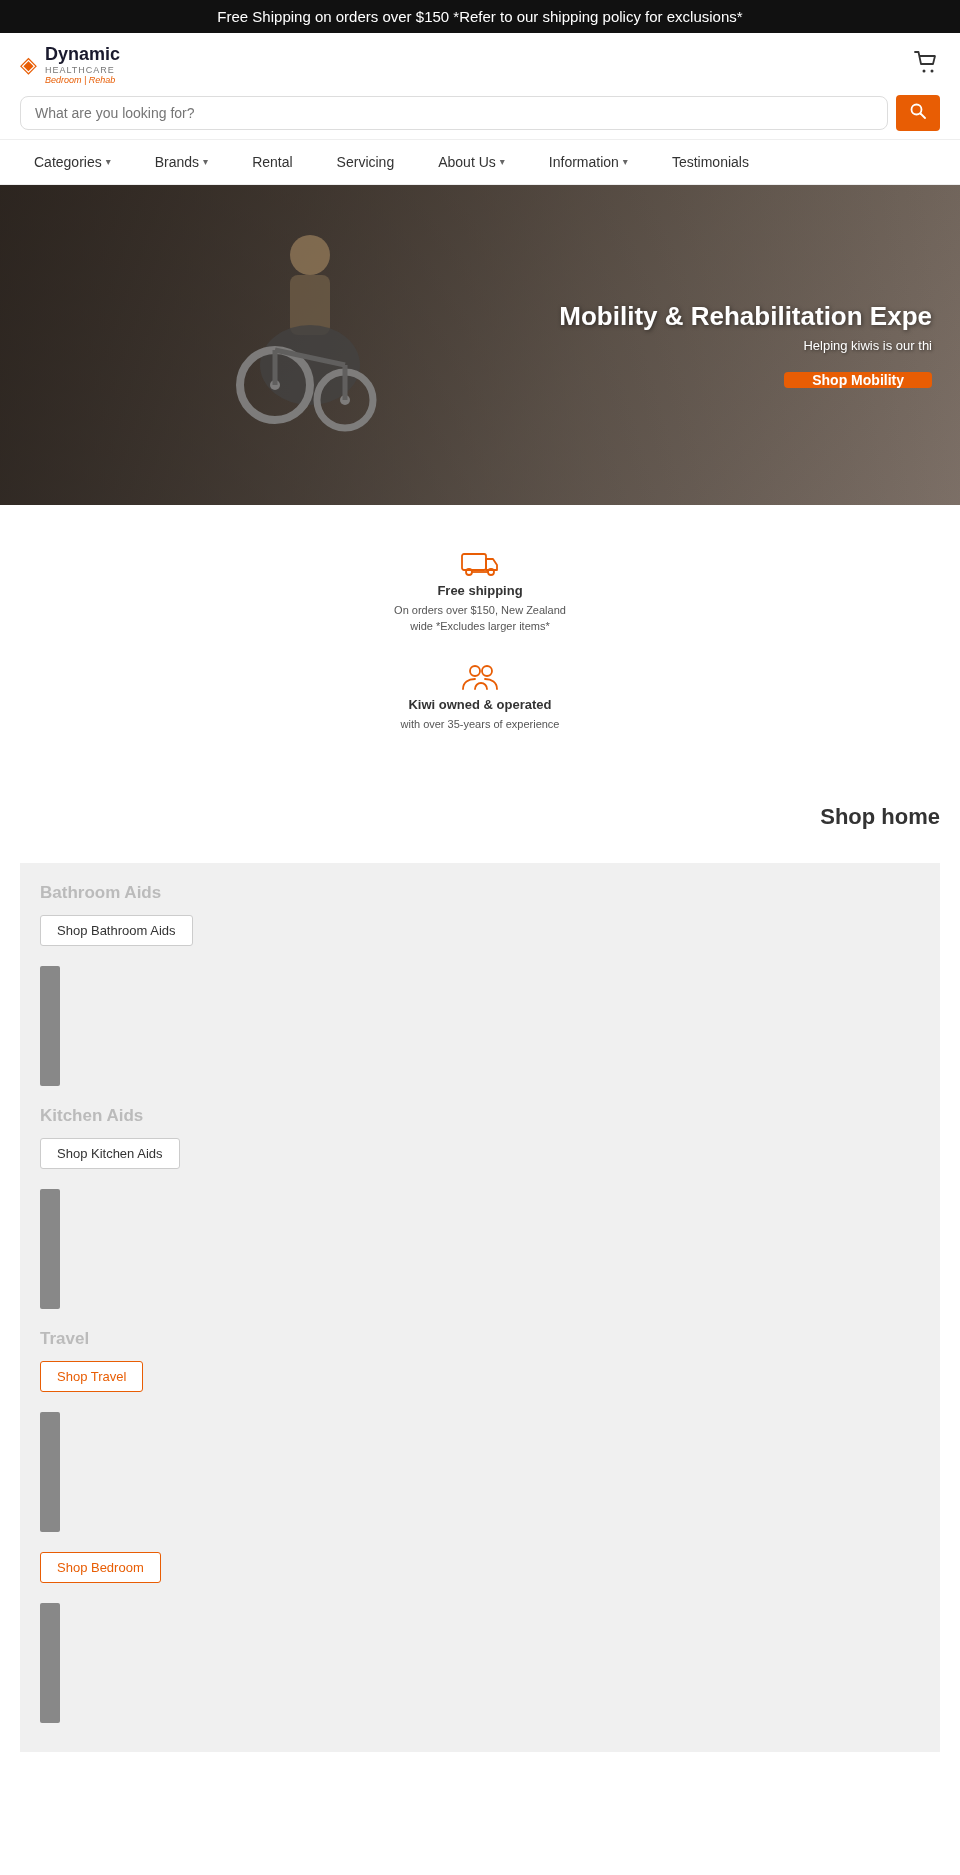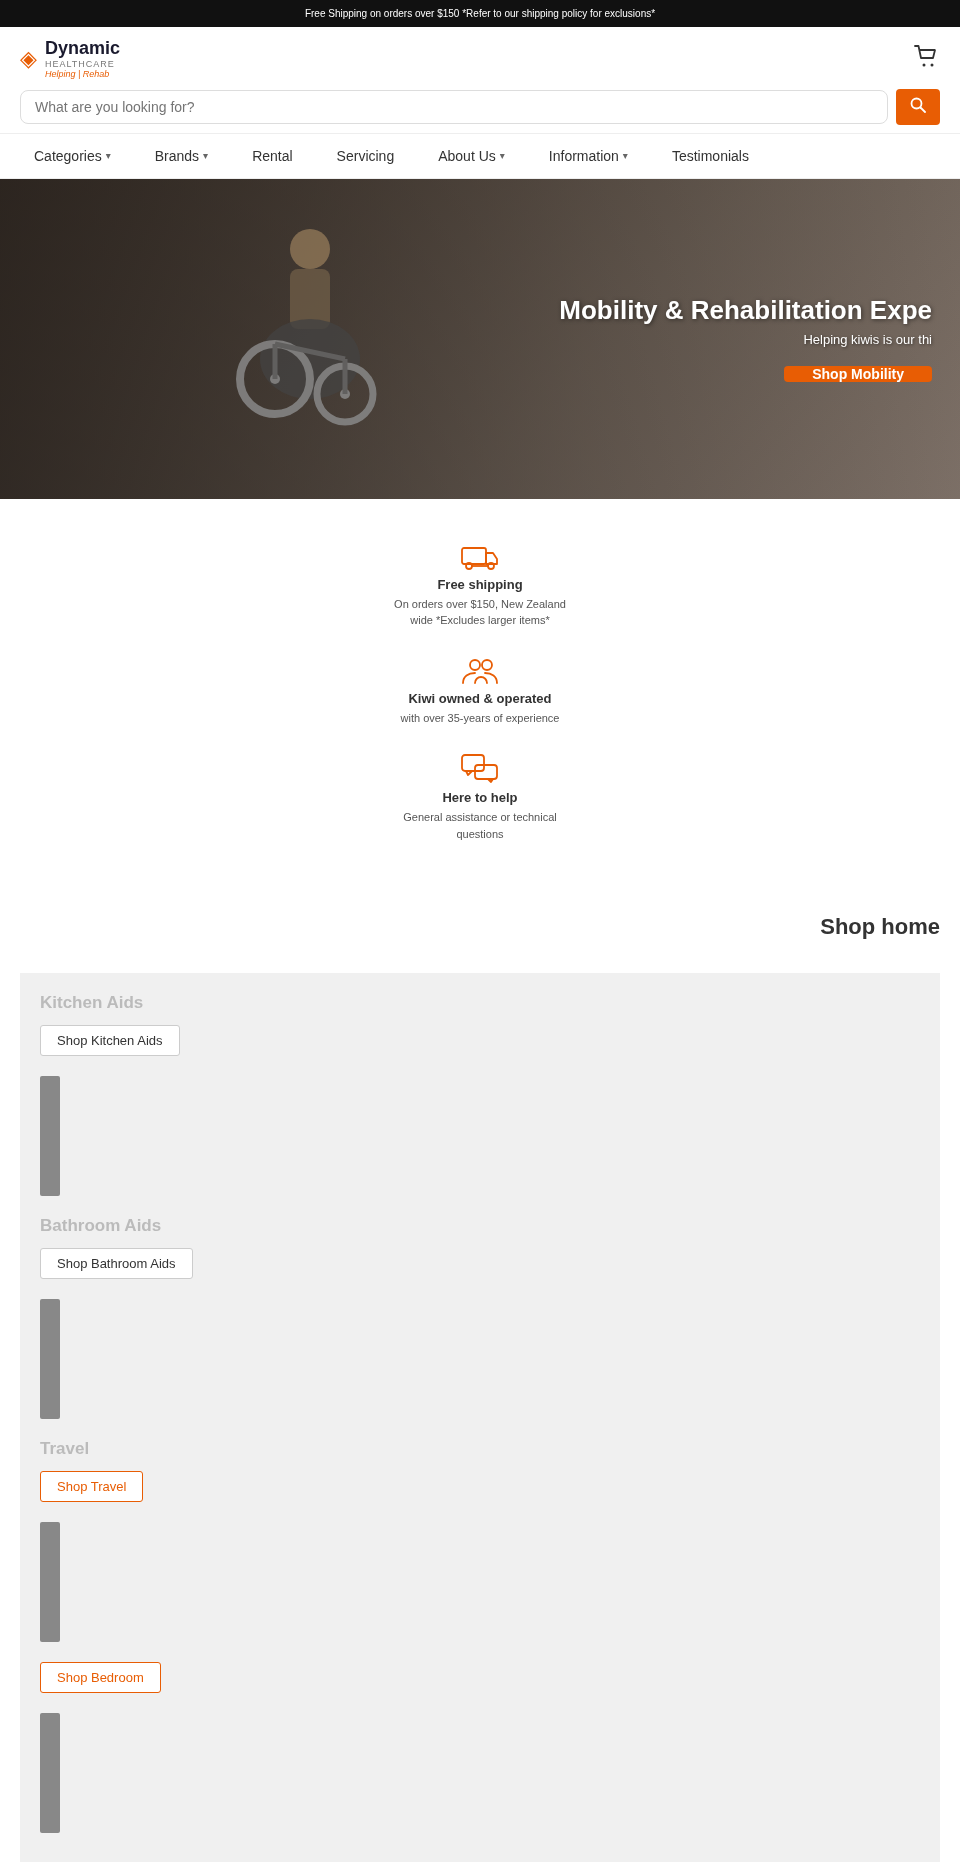--- a/index.html
+++ b/index.html
@@ -3,21 +3,21 @@
   <meta charset="utf-8">
   <style>
     * { box-sizing: border-box; margin: 0; padding: 0; }
     body { font-family: Arial, sans-serif; background: #fff; color: #333; width: 960px; }
 
     
     .top-banner {
       background: #111;
       color: #fff;
       text-align: center;
-      font-size: 10px;
+      font-size: 15px;
       padding: 8px 16px;
     }
 
     
     .header {
       padding: 12px 20px 8px 20px;
       border-bottom: 1px solid #eee;
     }
     .header-top {
       display: flex;
@@ -236,21 +236,21 @@
   <span>Free Shipping on orders over $150 *Refer to our shipping policy for exclusions*</span>
 </div>
 
 <div class="header">
   <div class="header-top">
     <div class="logo-area">
       <span class="logo-icon">◈</span>
       <div>
         <div class="logo-text-main">Dynamic</div>
         <div class="logo-text-sub">HEALTHCARE</div>
-        <div class="logo-tagline">Helping | Rehab</div>
+        <div class="logo-tagline">Bedroom | Rehab</div>
       </div>
     </div>
     <div class="cart-icon-wrap">
       <svg width="26" height="22" viewBox="0 0 26 22" fill="none" xmlns="http://www.w3.org/2000/svg">
         <path d="M1 1h3.5l2.5 12h12l2-8H6" stroke="#333" stroke-width="1.8" stroke-linecap="round" stroke-linejoin="round"></path>
         <circle cx="10" cy="20" r="1.5" fill="#333"></circle>
         <circle cx="18" cy="20" r="1.5" fill="#333"></circle>
       </svg>
     </div>
   </div>
@@ -338,48 +338,38 @@
       <circle cx="14" cy="8" r="5" stroke="#e85d04" stroke-width="1.8"></circle>
       <path d="M2 26c0-6.627 5.373-10 12-10" stroke="#e85d04" stroke-width="1.8" stroke-linecap="round"></path>
       <circle cx="26" cy="8" r="5" stroke="#e85d04" stroke-width="1.8"></circle>
       <path d="M36 26c0-6.627-5.373-10-12-10" stroke="#e85d04" stroke-width="1.8" stroke-linecap="round"></path>
       <path d="M14 26c0-3.314 2.686-6 6-6s6 2.686 6 6" stroke="#e85d04" stroke-width="1.8" stroke-linecap="round"></path>
     </svg>
     <div class="feature-title">Kiwi owned &amp; operated</div>
     <div class="feature-desc">with over 35-years of experience</div>
   </div>
 
-  <div class="feature-item">
-    <svg class="icon-chat" width="38" height="30" viewBox="0 0 38 30" fill="none" xmlns="http://www.w3.org/2000/svg">
-      <rect x="1" y="1" width="22" height="16" rx="3" stroke="#e85d04" stroke-width="1.8"></rect>
-      <path d="M5 17l2 4 4-4" stroke="#e85d04" stroke-width="1.8" stroke-linejoin="round"></path>
-      <rect x="14" y="11" width="22" height="14" rx="3" stroke="#e85d04" stroke-width="1.8"></rect>
-      <path d="M32 25l-2 3-3-3" stroke="#e85d04" stroke-width="1.8" stroke-linejoin="round"></path>
-    </svg>
-    <div class="feature-title">Here to help</div>
-    <div class="feature-desc">General assistance or technical questions</div>
-  </div>
 </div>
 
 <div class="shop-home-section">
   <h2 class="shop-home-title">Shop home</h2>
+
+  <div class="shop-category-block" style="margin-top:0;">
+    <div class="shop-category-name">Bathroom Aids</div>
+    <button class="shop-category-btn">Shop Bathroom Aids</button>
+    <div class="shop-category-img-placeholder"></div>
+  </div>
 
   <div class="shop-category-block">
     <div class="shop-category-name">Kitchen Aids</div>
     <button class="shop-category-btn">Shop Kitchen Aids</button>
     <div class="shop-category-img-placeholder"></div>
   </div>
 
   <div class="shop-category-block" style="margin-top:0;">
-    <div class="shop-category-name">Bathroom Aids</div>
-    <button class="shop-category-btn">Shop Bathroom Aids</button>
-    <div class="shop-category-img-placeholder"></div>
-  </div>
-
-  <div class="shop-category-block" style="margin-top:0;">
     <div class="shop-category-name">Travel</div>
     <button class="shop-category-btn" style="color:#e85d04; border-color:#e85d04;">Shop Travel</button>
     <div class="shop-category-img-placeholder"></div>
   </div>
 
   <div class="shop-category-block" style="margin-top:0;">
     <button class="shop-category-btn" style="color:#e85d04; border-color:#e85d04;">Shop Bedroom</button>
     <div class="shop-category-img-placeholder"></div>
   </div>
 </div>

